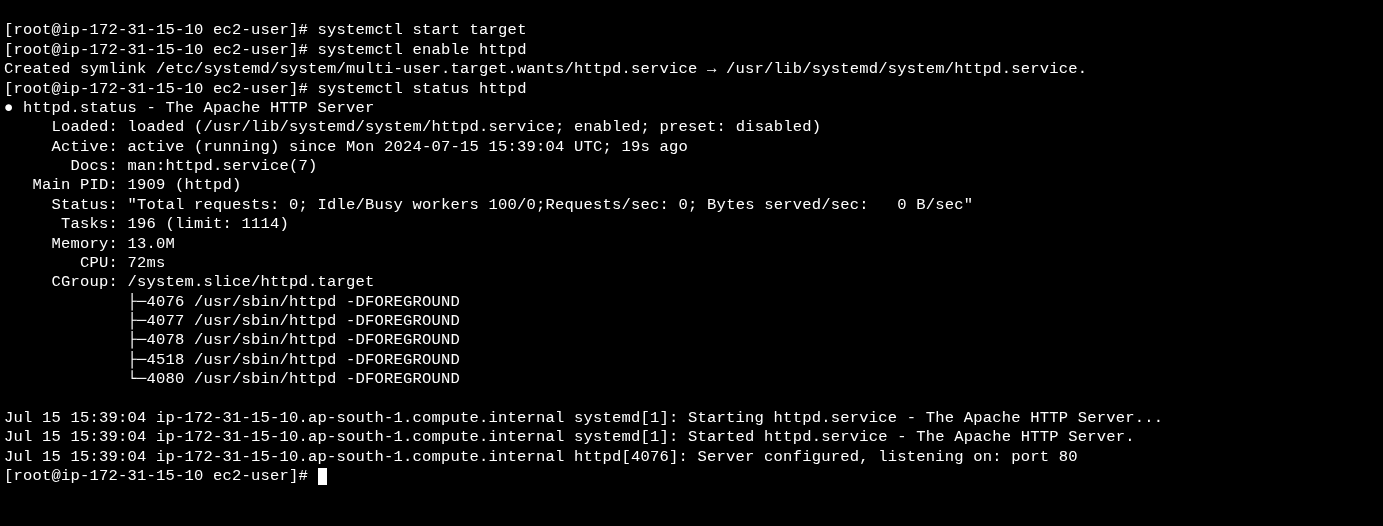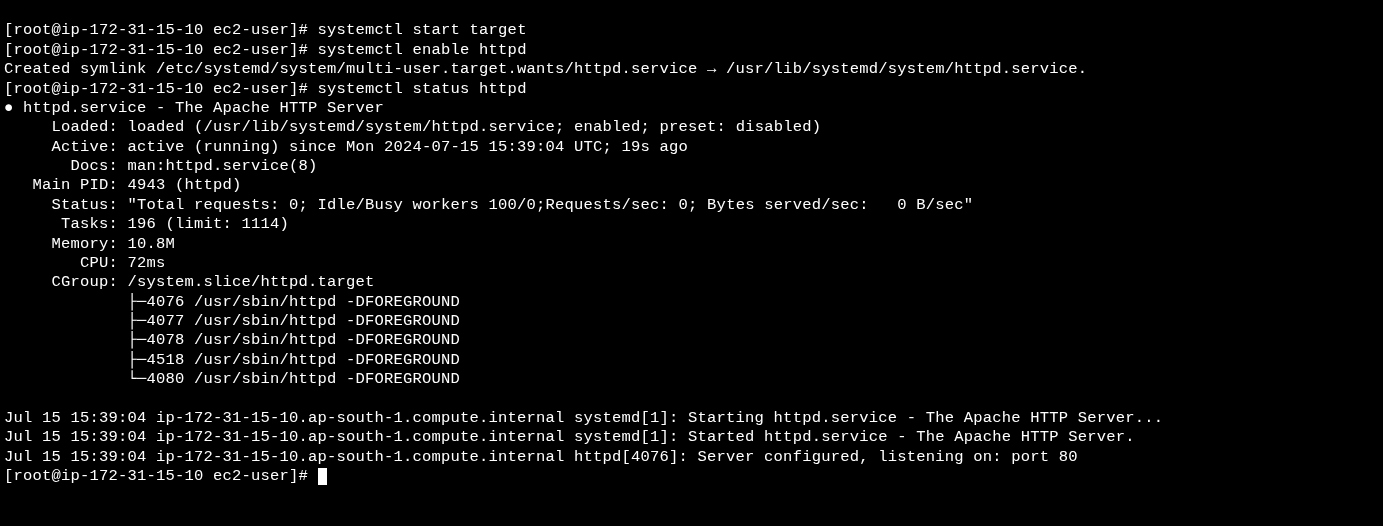--- a/index.html
+++ b/index.html
@@ -24,28 +24,28 @@
     background: #fff;
     vertical-align: text-bottom;
   }
 </style>
 </head>
 <body>
 <span>[<span>root@ip-172-31-15-10</span> <span>ec2-user</span>]# </span><span>systemctl start target</span>
 <span>[<span>root@ip-172-31-15-10</span> <span>ec2-user</span>]# </span><span>systemctl enable httpd</span>
 <span>Created symlink /etc/systemd/system/multi-user.target.wants/httpd.service → /usr/lib/systemd/system/httpd.service.</span>
 <span>[<span>root@ip-172-31-15-10</span> <span>ec2-user</span>]# </span><span>systemctl status httpd</span>
-<span><span class="dot"></span> <span>httpd.service</span> - <span>The Apache HTTP Server</span></span>
+<span><span class="dot"></span> <span>httpd.status</span> - <span>The Apache HTTP Server</span></span>
 <span>     Loaded: <span>loaded (/usr/lib/systemd/system/httpd.service; enabled; preset: disabled)</span></span>
 <span>     Active: <span>active (running) since Mon 2024-07-15 15:39:04 UTC; 19s ago</span></span>
-<span>       Docs: <span>man:httpd.service(8)</span></span>
-<span>   Main PID: <span>4943 (httpd)</span></span>
+<span>       Docs: <span>man:httpd.service(7)</span></span>
+<span>   Main PID: <span>1909 (httpd)</span></span>
 <span>     Status: <span>"Total requests: 0; Idle/Busy workers 100/0;Requests/sec: 0; Bytes served/sec:   0 B/sec"</span></span>
 <span>      Tasks: <span>196 (limit: 1114)</span></span>
-<span>     Memory: <span>10.8M</span></span>
+<span>     Memory: <span>13.0M</span></span>
 <span>        CPU: <span>72ms</span></span>
 <span>     CGroup: <span>/system.slice/httpd.target</span></span>
 <span>             ├─<span>4076</span> <span>/usr/sbin/httpd -DFOREGROUND</span></span>
 <span>             ├─<span>4077</span> <span>/usr/sbin/httpd -DFOREGROUND</span></span>
 <span>             ├─<span>4078</span> <span>/usr/sbin/httpd -DFOREGROUND</span></span>
 <span>             ├─<span>4518</span> <span>/usr/sbin/httpd -DFOREGROUND</span></span>
 <span>             └─<span>4080</span> <span>/usr/sbin/httpd -DFOREGROUND</span></span>
 
 <span>Jul 15 15:39:04 ip-172-31-15-10.ap-south-1.compute.internal systemd[1]: Starting httpd.service - The Apache HTTP Server...</span>
 <span>Jul 15 15:39:04 ip-172-31-15-10.ap-south-1.compute.internal systemd[1]: Started httpd.service - The Apache HTTP Server.</span>

